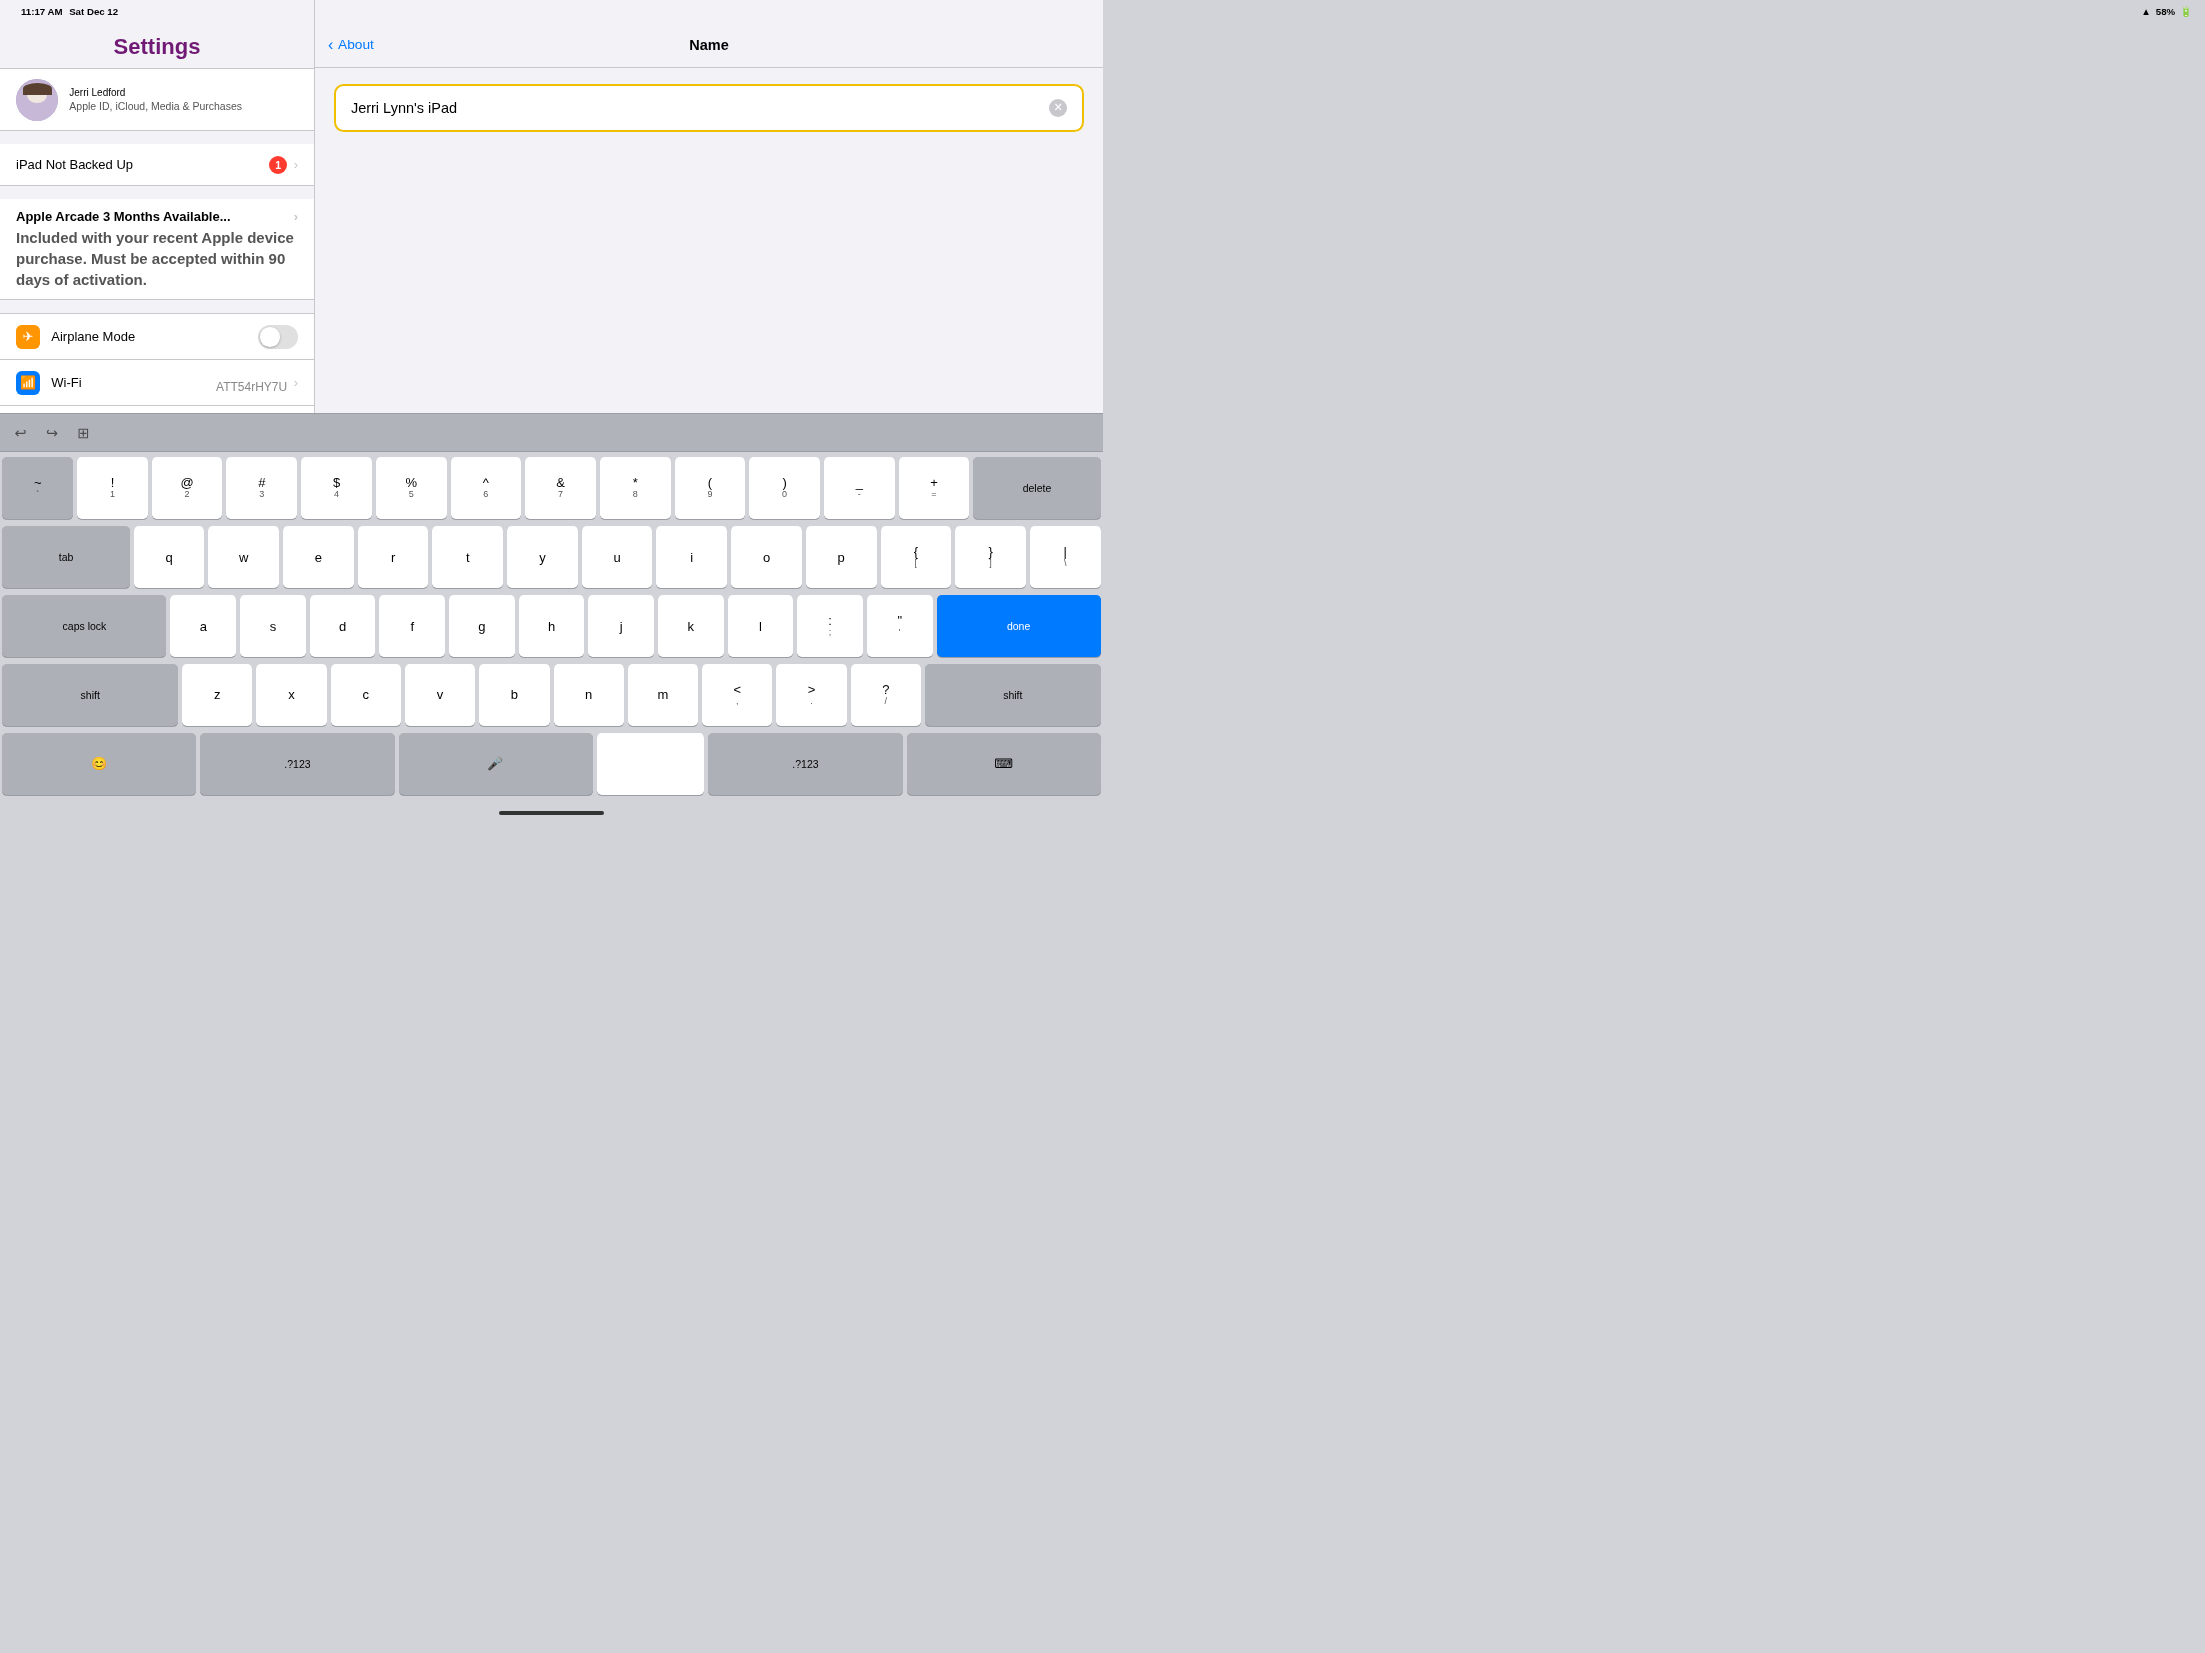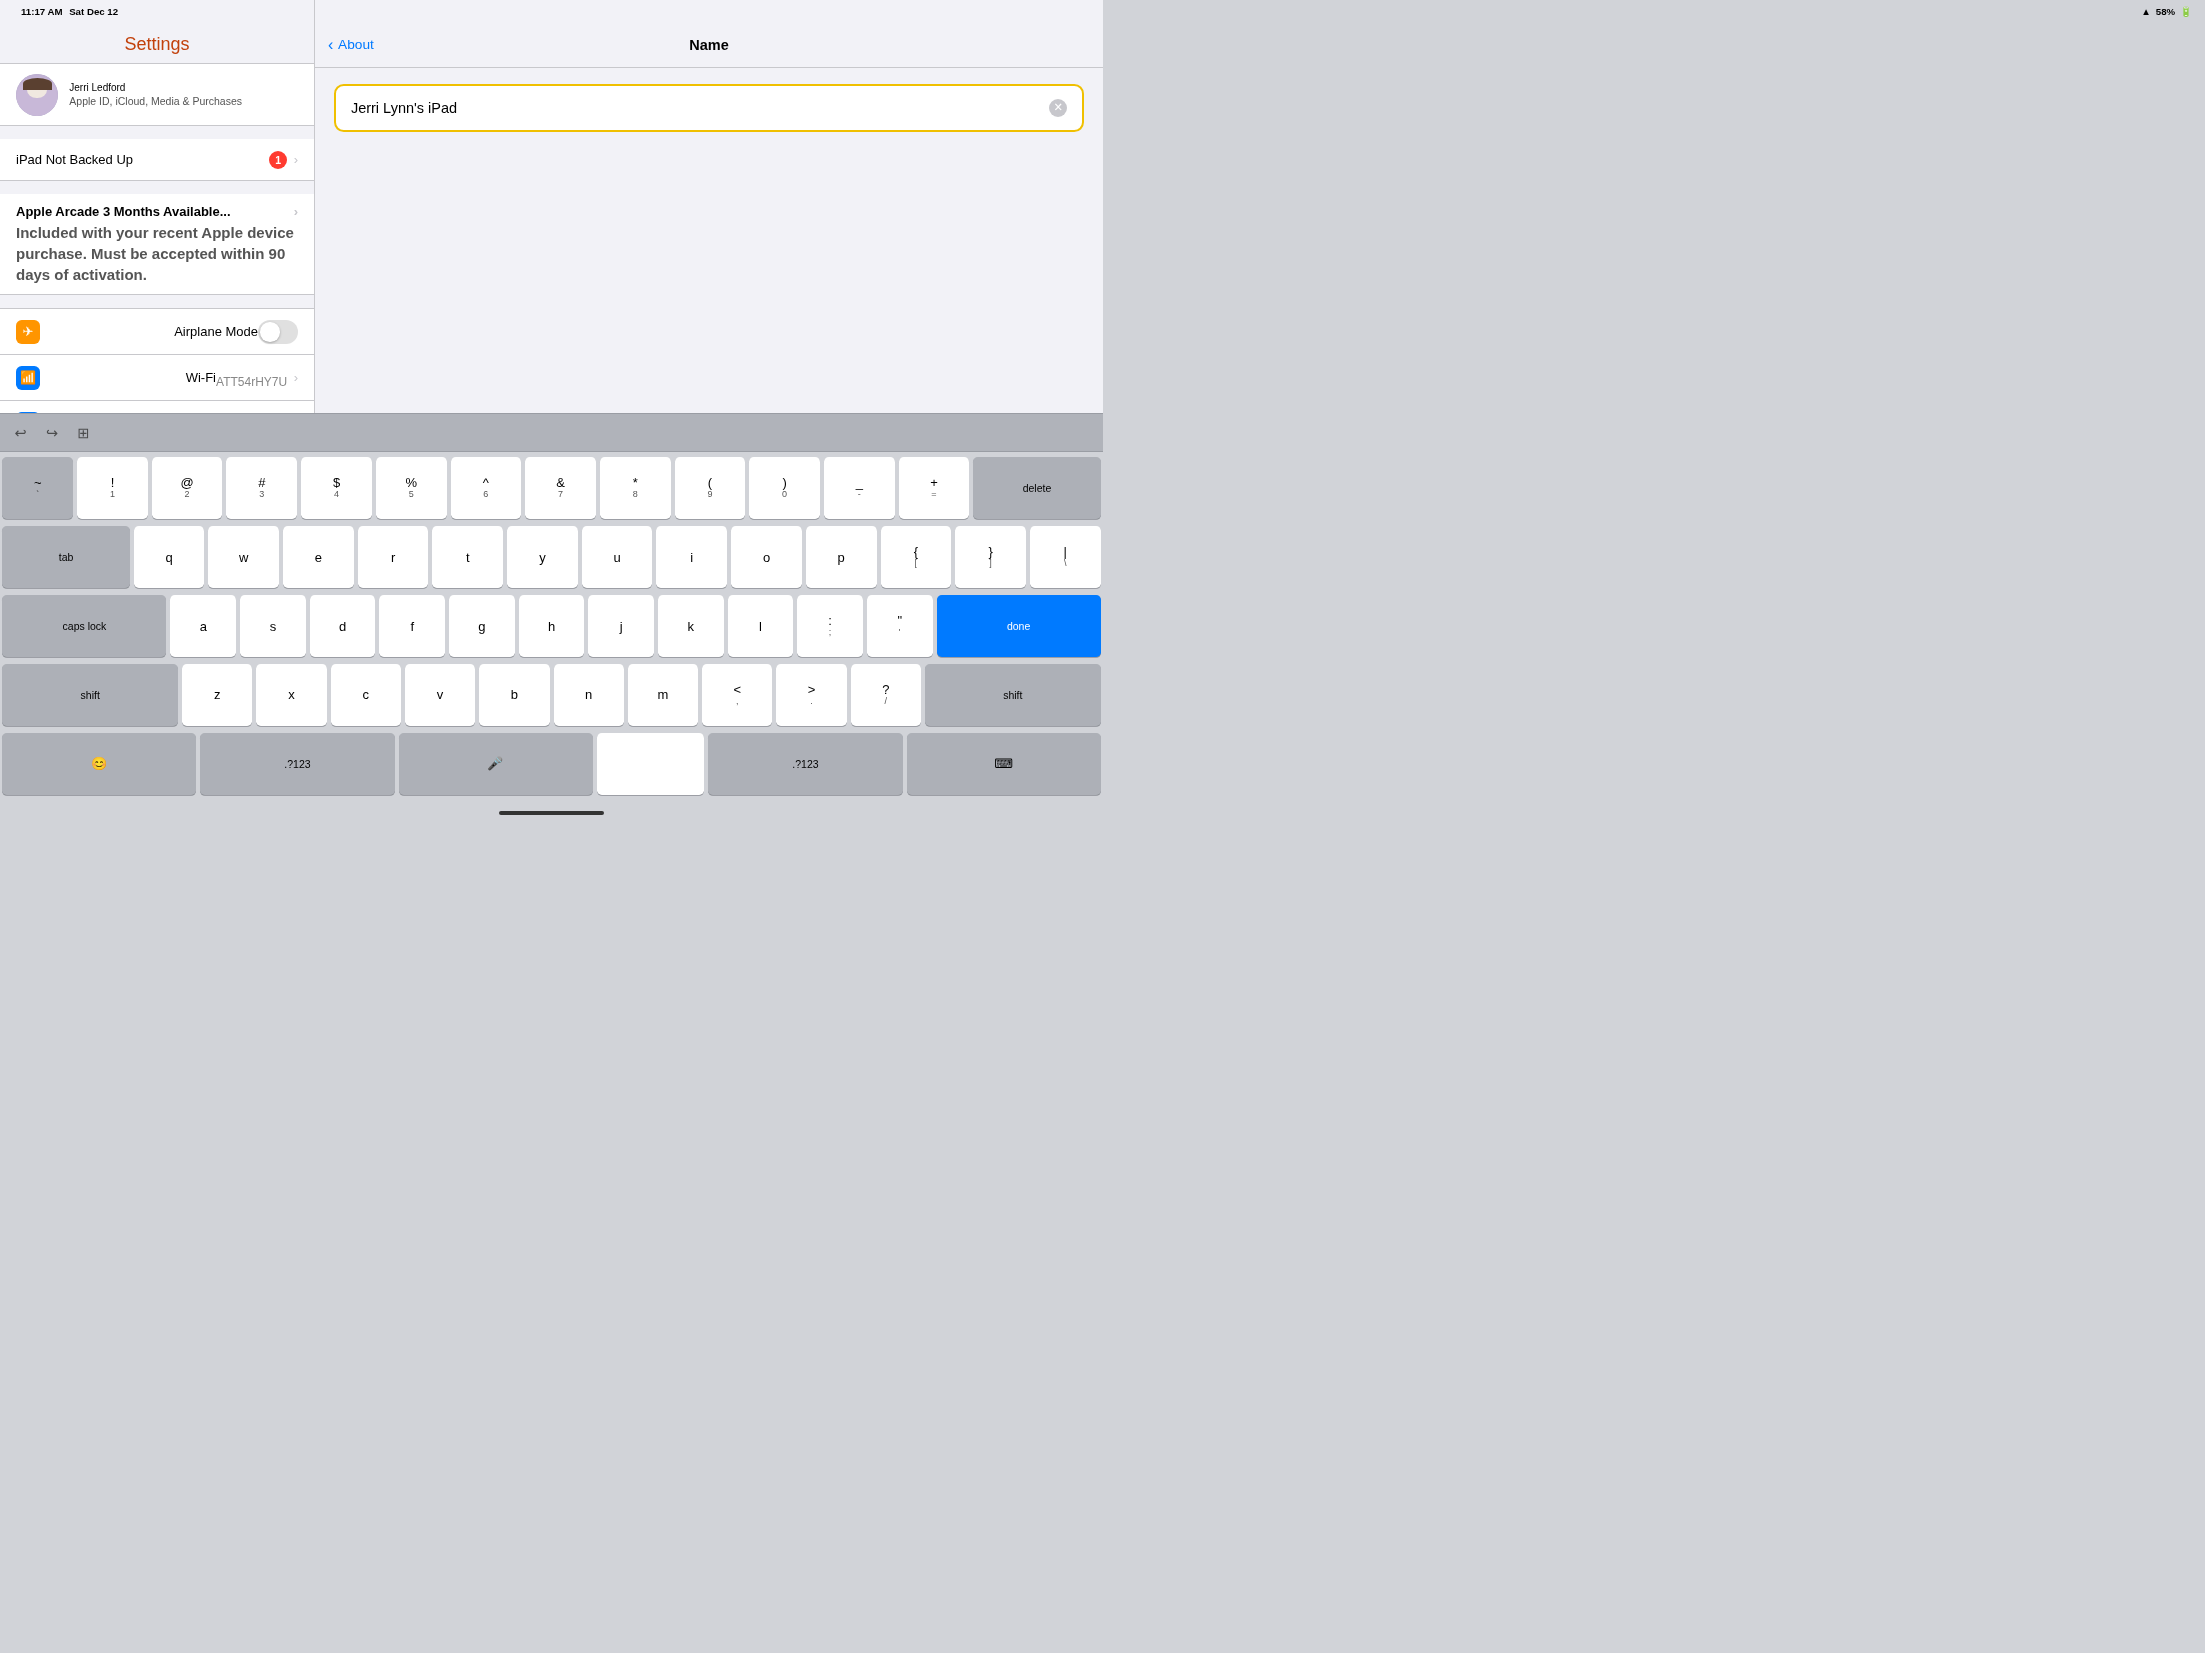--- a/index.html
+++ b/index.html
@@ -42,25 +42,25 @@
     .sidebar {
       width: 315px;
       background: #f2f2f7;
       border-right: 0.8px solid #c8c8cc;
       display: flex;
       flex-direction: column;
       padding-top: 22.6px;
       overflow: hidden;
     }
     .sidebar-title {
-      font-size: 18px;
-      font-weight: 400;
+      font-size: 22px;
+      font-weight: 700;
       text-align: center;
       padding: 11.3px 13px 8px;
-      color: #c2410c;
+      color: #701a75;
     }
     .sidebar-profile {
       display: flex;
       align-items: center;
       gap: 11.3px;
       padding: 9.7px 16px;
       background: #fff;
       border-top: 0.8px solid #c8c8cc;
       border-bottom: 0.8px solid #c8c8cc;
       margin-bottom: 0;
@@ -196,21 +196,20 @@
       margin-right: 11.3px;
       flex-shrink: 0;
     }
     .icon-airplane { background: #ff9500; }
     .icon-wifi { background: #007aff; }
     .icon-bluetooth { background: #007aff; }
     .settings-label {
       flex: 1;
       font-size: 13px;
       color: #000;
-      text-align: right;
     }
     .settings-value {
       font-size: 12px;
       color: #888;
       margin-right: 6.5px;
       margin-top: 9px;
     }
 
     
     .toggle {

